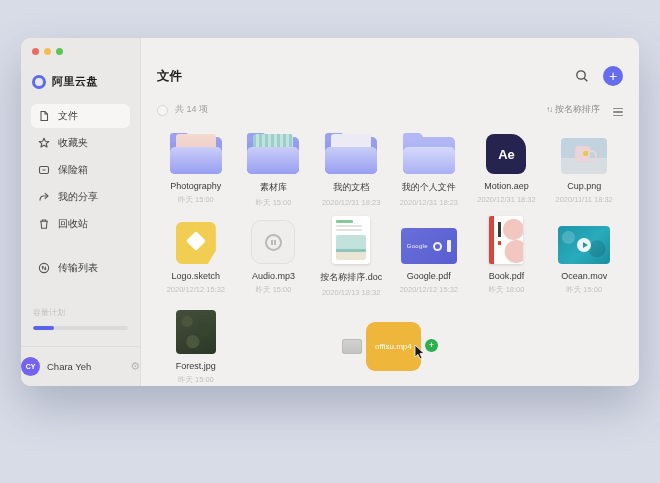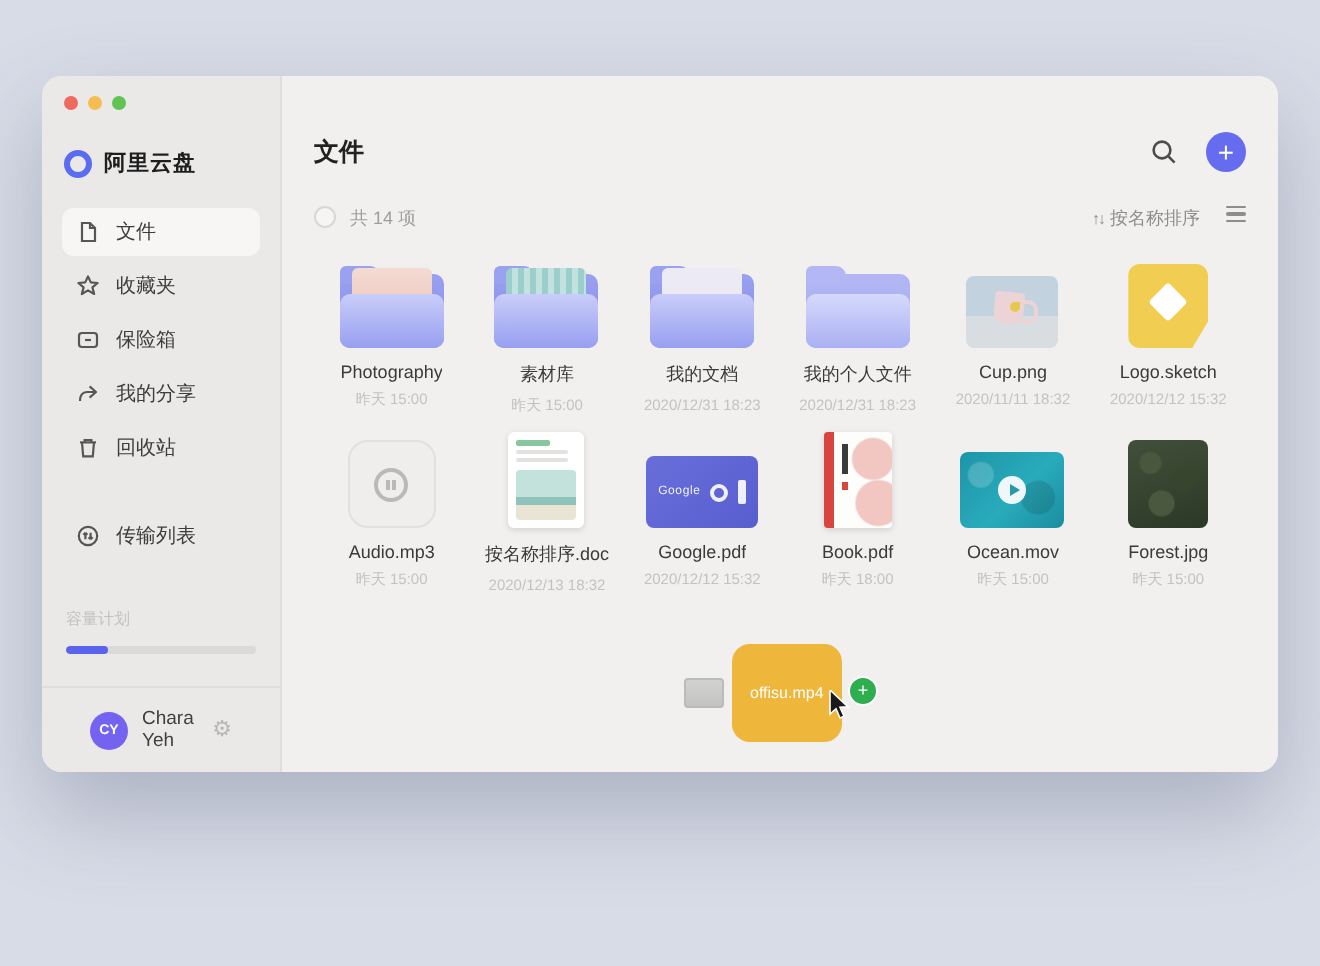--- a/index.html
+++ b/index.html
@@ -41,38 +41,38 @@
   .menu-item svg{flex:0 0 auto;}
   .transfer-wrap{margin-top:20px;}
   .storage{margin-top:auto;padding:0 2px;}
   .storage-row{display:flex;justify-content:space-between;align-items:baseline;}
   .storage-usage{font-size:8.5px;color:#7f7d7b;}
   .storage-plan{font-size:8px;color:#c4c2c0;}
   .progress-track{height:4px;background:#dcdad8;border-radius:2px;margin-top:8px;overflow:hidden;}
   .progress-fill{height:100%;background:#5a63ee;border-radius:2px;width:22%;}
   .user-row{
     margin:16px -10px 0;border-top:1px solid #e0dedc;
-    padding:10px 24px;display:flex;align-items:center;gap:7px;background:#eae9e8;
+    padding:10px 0;display:flex;align-items:center;gap:7px;background:#eae9e8;
   }
   .avatar{
     width:19px;height:19px;border-radius:50%;background:#7463f0;color:#fff;
     font-size:7px;font-weight:bold;display:flex;align-items:center;justify-content:center;
   }
   .user-name{font-size:9.5px;color:#3f3f3f;flex:1;}
   .gear{font-size:11px;color:#b9b7b5;line-height:1;}
   
   .main{flex:1;position:relative;padding:0 16px;box-sizing:border-box;background:#f1f0ef;}
   .main-header{display:flex;align-items:center;margin-top:28px;}
   .main-title{font-size:12.5px;font-weight:bold;color:#222;flex:1;}
   .icon-btn{display:flex;align-items:center;justify-content:center;margin-left:14px;}
   .add-btn{
     width:20px;height:20px;border-radius:50%;background:#666cf0;color:#fff;
     font-size:14px;line-height:18px;text-align:center;font-weight:400;
   }
-  .sub-header{display:flex;align-items:flex-start;margin-top:17px;}
+  .sub-header{display:flex;align-items:flex-end;margin-top:17px;}
   .check-circle{width:11px;height:11px;border:1px solid #d9d7d5;border-radius:50%;background:#f6f5f4;margin-right:7px;box-sizing:border-box;}
   .count{font-size:9px;color:#a09e9c;flex:1;}
   .sort{display:flex;align-items:center;gap:3px;font-size:9px;color:#8f8d8b;}
   .sort-arrows{font-size:8px;letter-spacing:-1px;color:#8f8d8b;}
   .hamburger{margin-left:13px;display:flex;flex-direction:column;gap:2px;}
   .hamburger i{display:block;width:10px;height:1.4px;background:#8f8d8b;border-radius:1px;}
   
   .grid{display:grid;grid-template-columns:repeat(6,1fr);margin-top:4px;}
   .cell{height:90px;display:flex;flex-direction:column;align-items:center;padding-top:6px;box-sizing:border-box;}
   .thumb-wrap{height:48px;display:flex;align-items:flex-end;justify-content:center;}
@@ -311,20 +311,27 @@
         <div class="thumb-wrap">
             <div class="folder light">
               <i class="back"></i>
               <i class="front"></i>
             </div>
           </div>
         <div class="fname">我的个人文件</div>
         <div class="fmeta">2020/12/31 18:23</div>
       </div>
 
+      <div class="cell">
+        <div class="thumb-wrap">
+            <div class="ae">Ae</div>
+          </div>
+        <div class="fname">Motion.aep</div>
+        <div class="fmeta">2020/12/31 18:32</div>
+      </div>
 
       <div class="cell">
         <div class="thumb-wrap">
             <div class="cup">
               <i class="mug"></i>
               <i class="handle"></i>
               <i class="leaf"></i>
             </div>
           </div>
         <div class="fname">Cup.png</div>

